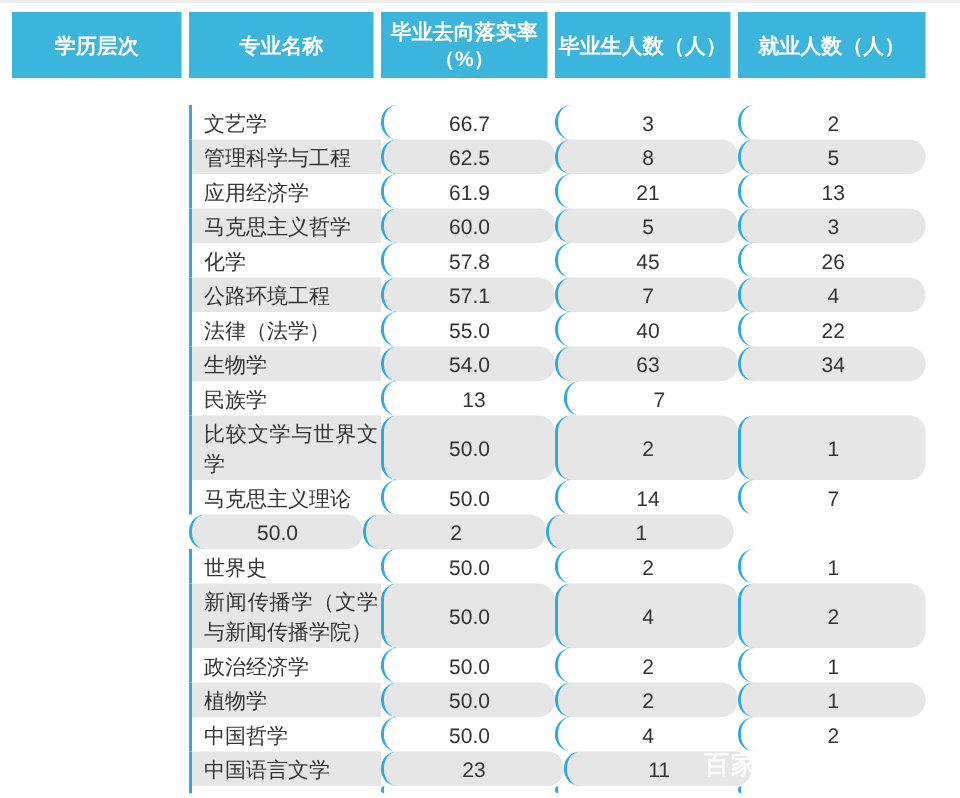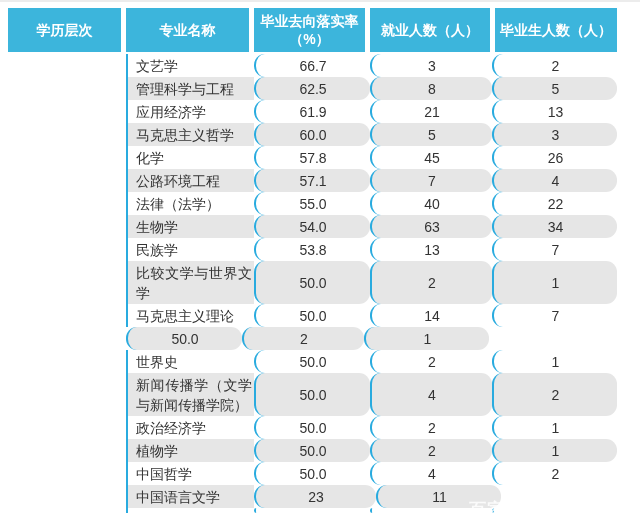--- a/index.html
+++ b/index.html
@@ -33,21 +33,21 @@
     text-align: center;
     display: flex; align-items: center; justify-content: center;
     height: 44px;
   }
   .th:not(:last-child) { border-right: 5px solid #ffffff; }
   .c1 { width: 118px; }
   .c2 { width: 128px; }
   .c3 { width: 116px; }
   .c4 { width: 122px; }
   .c5 { width: 125px; }
-  .tbody { margin-top: 2px; }
+  .tbody { margin-top: 18px; }
   .tr { display: flex; min-height: 23px; background: var(--row-bg); }
   .td {
     font-size: 14px;
     color: var(--body-text);
     background: var(--row-bg);
   }
   .td:not(.c1) { border-left: 2px solid var(--grid-line); }
   .tr.alt .td:not(.c1) { background: var(--row-alt); }
   .td.c1 { background: #ffffff; }
   .td.c2 {
@@ -79,22 +79,22 @@
 <body>
 
 <div class="page">
   <div class="top-strip"></div>
 
   <div class="table">
     <div class="header-row">
       <div class="th c1">学历层次</div>
       <div class="th c2">专业名称</div>
       <div class="th c3">毕业去向落实率（%）</div>
+      <div class="th c4">毕业生人数（人）</div>
       <div class="th c5">就业人数（人）</div>
-      <div class="th c4">毕业生人数（人）</div>
     </div>
     <div class="tbody">
         <div class="tr">
     <div class="td c1"></div>
     <div class="td c2">
             <span>文艺学</span>
           </div>
     <div class="td c3 num">66.7</div>
     <div class="td c4 num">3</div>
     <div class="td c5 num">2</div>
@@ -160,21 +160,20 @@
           </div>
     <div class="td c3 num">54.0</div>
     <div class="td c4 num">63</div>
     <div class="td c5 num">34</div>
   </div>
         <div class="tr">
     <div class="td c1"></div>
     <div class="td c2">
             <span>民族学</span>
           </div>
-    <div class="td c3 num">53.8</div>
     <div class="td c4 num">13</div>
     <div class="td c5 num">7</div>
   </div>
         <div class="tr alt">
     <div class="td c1"></div>
     <div class="td c2">
             <span>比较文学与世界文学</span>
           </div>
     <div class="td c3 num">50.0</div>
     <div class="td c4 num">2</div>

